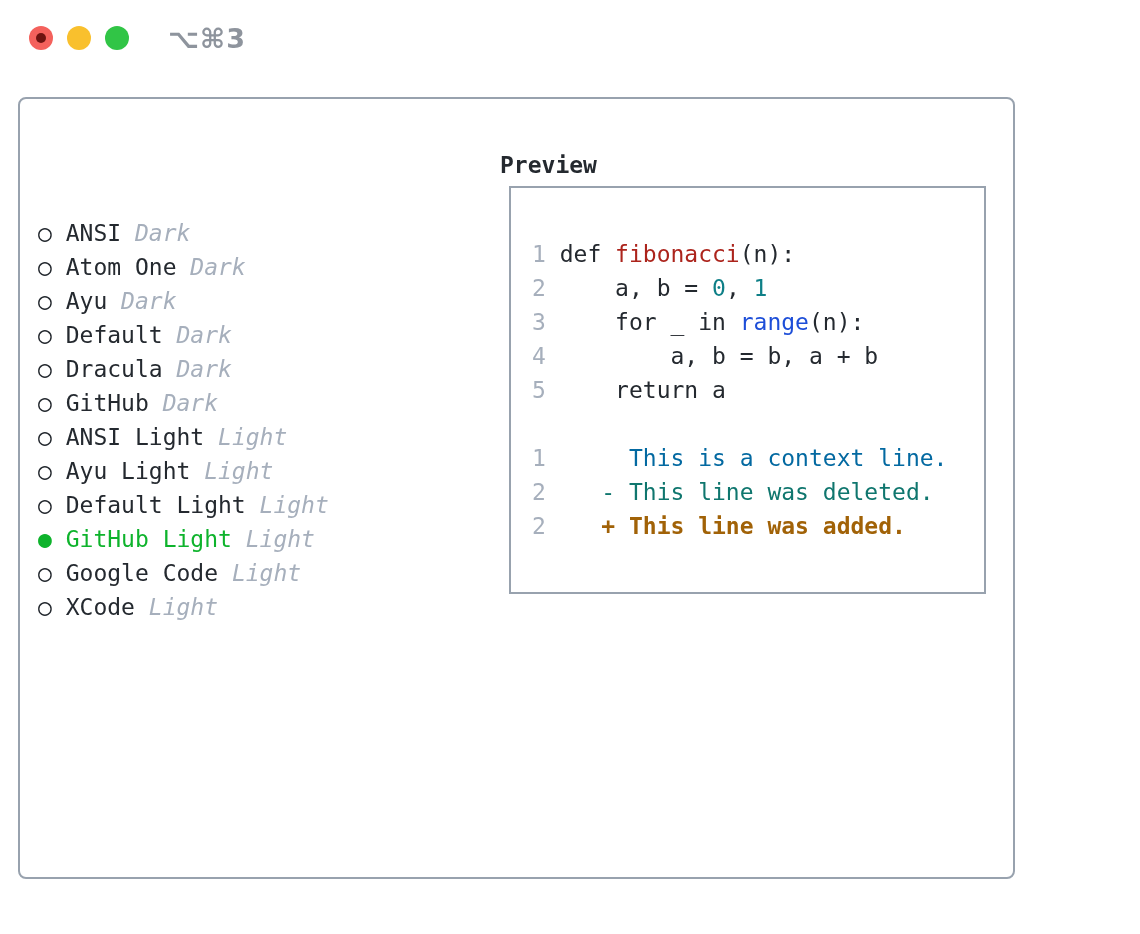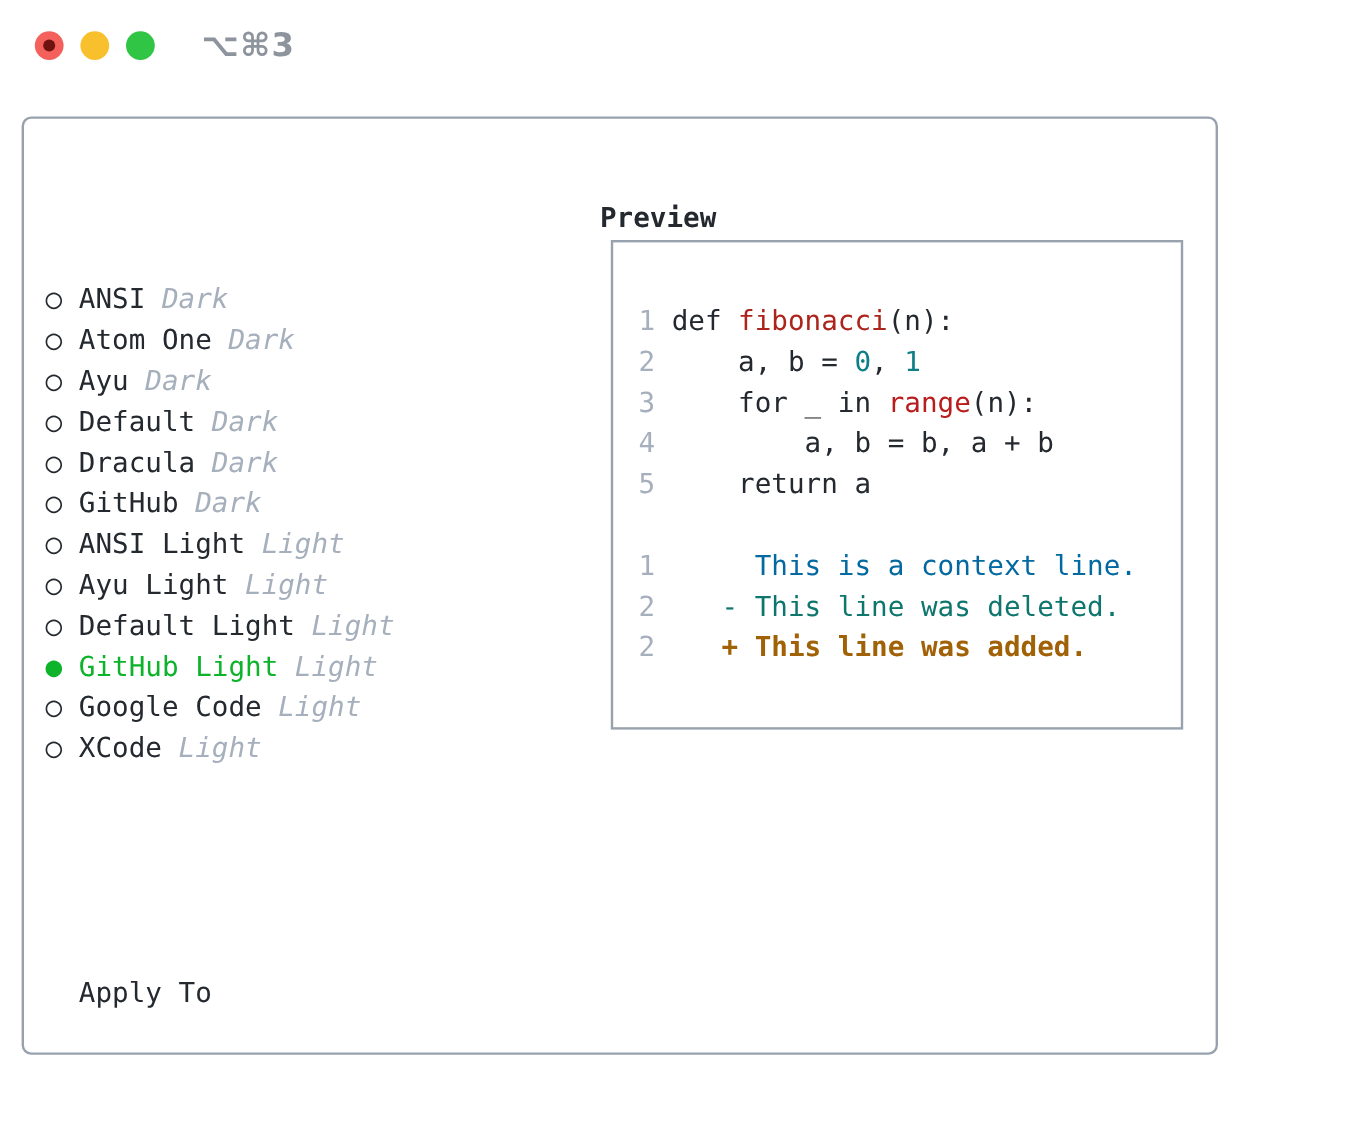--- a/index.html
+++ b/index.html
@@ -24,43 +24,43 @@
     margin-left:39px; font-family:"DejaVu Sans", sans-serif;
     font-size:27px; font-weight:bold; color:#8e949d; letter-spacing:1px;
   }
 
   
   .panel{
     position:absolute; left:18px; top:97px; width:997px; height:782px;
     border:2px solid #98a2ae; border-radius:8px; background:#ffffff;
   }
 
-  .mono-rows{ position:absolute; white-space:pre; font-size:23px; line-height:34px; color:#24292f;margin-top:17px; }
+  .mono-rows{ position:absolute; white-space:pre; font-size:23px; line-height:34px; color:#24292f; }
   .left-col{ left:18px; top:49px; }
   .preview-label{ left:480px; top:49px; font-weight:bold; }
 
   .row{ white-space:pre; height:34px; }
   .bold{ font-weight:bold; }
   .muted{ color:#a6afbc;font-style:italic; }
   .sel{ color:#0eb32c; }
 
   
   .preview-box{
-    position:absolute; left:489px; top:101px; width:477px; height:408px;
+    position:absolute; left:489px; top:87px; width:477px; height:408px;
     border:2px solid #98a2ae; background:#ffffff;
   }
   .code{
     position:absolute; left:21px; top:49px;
     font-size:23px; line-height:34px; white-space:pre;
   }
   .c-ln{ color:#a6afbc; }
   .c-fg{ color:#24292f; }
   .c-fn{ color:#ac241c; }
   .c-num{ color:#0e7f87; }
-  .c-bi{ color:#b91c1c; }
+  .c-bi{ color:#1d4ed8; }
   .c-ctx{ color:#0369a1; }
   .c-del{ color:#0f766e; }
   .c-add{ color:#a16207;font-weight:bold; }
 </style>
 </head>
 <body>
 
 <div class="titlebar">
   <div class="dots">
     <div class="dot dot-red"></div>
@@ -68,21 +68,20 @@
     <div class="dot dot-green"></div>
   </div>
   <div class="win-title">⌥⌘3</div>
 </div>
 
 <div class="panel">
 
   <div class="mono-rows left-col">
     <div id="theme-list"><div class="row"><span class="">○ </span><span class="">ANSI</span><span class="muted"> Dark</span></div><div class="row"><span class="">○ </span><span class="">Atom One</span><span class="muted"> Dark</span></div><div class="row"><span class="">○ </span><span class="">Ayu</span><span class="muted"> Dark</span></div><div class="row"><span class="">○ </span><span class="">Default</span><span class="muted"> Dark</span></div><div class="row"><span class="">○ </span><span class="">Dracula</span><span class="muted"> Dark</span></div><div class="row"><span class="">○ </span><span class="">GitHub</span><span class="muted"> Dark</span></div><div class="row"><span class="">○ </span><span class="">ANSI Light</span><span class="muted"> Light</span></div><div class="row"><span class="">○ </span><span class="">Ayu Light</span><span class="muted"> Light</span></div><div class="row"><span class="">○ </span><span class="">Default Light</span><span class="muted"> Light</span></div><div class="row"><span class="sel">● </span><span class="sel">GitHub Light</span><span class="muted"> Light</span></div><div class="row"><span class="">○ </span><span class="">Google Code</span><span class="muted"> Light</span></div><div class="row"><span class="">○ </span><span class="">XCode</span><span class="muted"> Light</span></div></div>
     <div class="row"> </div>
-    <div class="row"><span>  </span><span>Apply To</span></div>
     
     
     
     
   </div>
 
   <div class="mono-rows preview-label">Preview</div>
 
   <div class="preview-box">
     <div class="code" id="preview-code"><div class="row"><span class="c-ln">1 </span><span class="c-fg">def </span><span class="c-fn">fibonacci</span><span class="c-fg">(n):</span></div><div class="row"><span class="c-ln">2 </span><span class="c-fg">    a, b = </span><span class="c-num">0</span><span class="c-fg">, </span><span class="c-num">1</span></div><div class="row"><span class="c-ln">3 </span><span class="c-fg">    for _ in </span><span class="c-bi">range</span><span class="c-fg">(n):</span></div><div class="row"><span class="c-ln">4 </span><span class="c-fg">        a, b = b, a + b</span></div><div class="row"><span class="c-ln">5 </span><span class="c-fg">    return a</span></div><div class="row"> </div><div class="row"><span class="c-ln">1</span><span class="c-ctx">      This is a context line.</span></div><div class="row"><span class="c-ln">2</span><span class="c-fg">    </span><span class="c-del">- This line was deleted.</span></div><div class="row"><span class="c-ln">2</span><span class="c-fg">    </span><span class="c-add">+ This line was added.</span></div></div>

